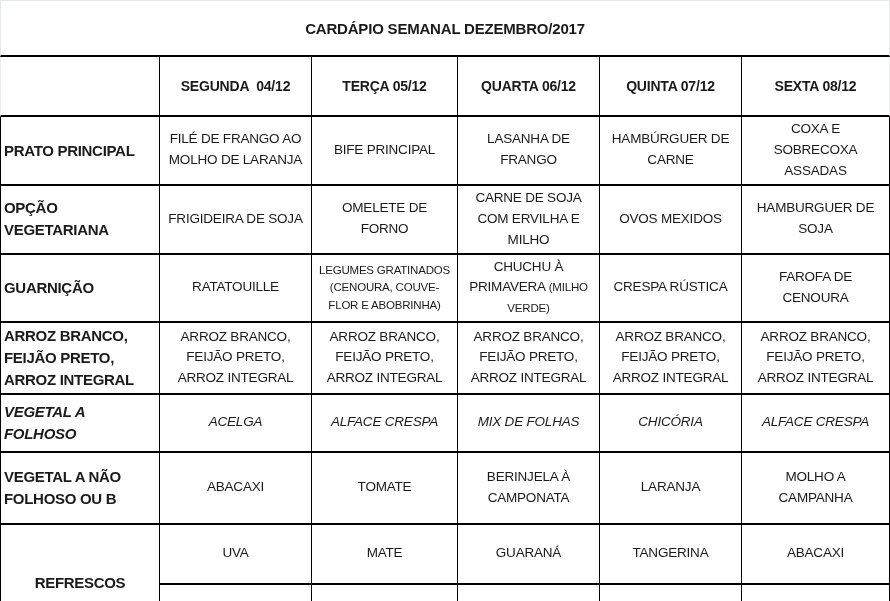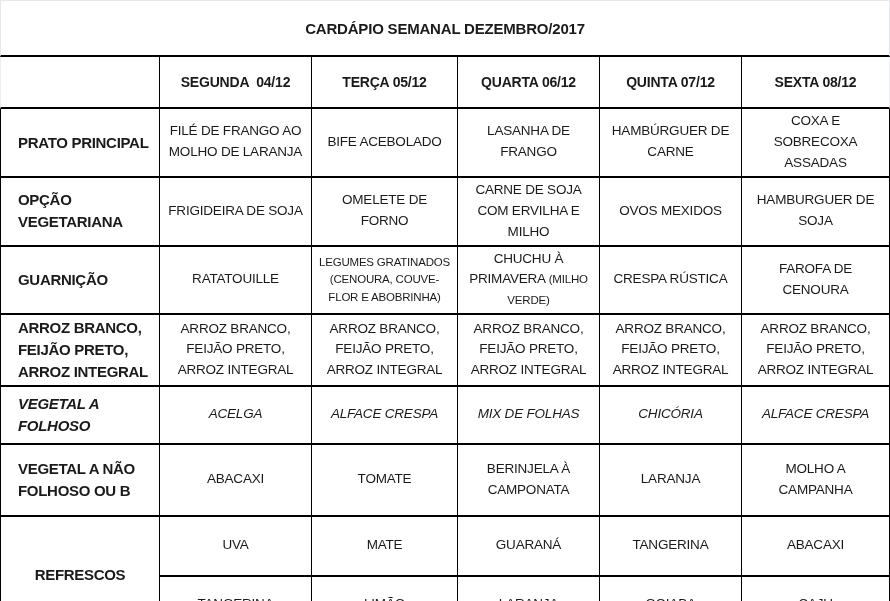--- a/index.html
+++ b/index.html
@@ -54,40 +54,40 @@
     border-right: 1px solid #eceef1;
   }
   
   td.label {
     border-left: 1px solid #000;
     font-weight: bold;
     font-size: 15px;
     letter-spacing: -0.3px;
     line-height: 1.45;
     text-align: left;
-    padding: 2px 4px 2px 17px;
+    padding: 2px 4px 2px 3px;
   }
   td.label.center {
     text-align: center;
     padding: 2px 4px;
   }
   td.cell {
     text-align: center;
     font-size: 13.5px;
     line-height: 1.55;
     letter-spacing: -0.2px;
     padding: 2px 6px;
   }
   td.cell .sm, td.cell.sm {
     font-size: 11.5px;
     line-height: 1.5;
   }
   
   tr.r-title  { height: 57px; border-radius: 15px; }
-  tr.r-head   { height: 52px; }
+  tr.r-head   { height: 60px; }
   tr.r-prato  { height: 58px; }
   tr.r-veg    { height: 58px; }
   tr.r-guar   { height: 56px; }
   tr.r-arroz  { height: 63px; }
   tr.r-folh   { height: 58px; font-style: italic; }
   tr.r-nfolh  { height: 72px; }
   tr.r-ref1   { height: 60px; }
   tr.r-ref2   { height: 58px; }
 </style>
 </head>
@@ -114,21 +114,21 @@
       <td class="head">SEGUNDA  04/12</td>
       <td class="head">TERÇA 05/12</td>
       <td class="head">QUARTA 06/12</td>
       <td class="head">QUINTA 07/12</td>
       <td class="head last">SEXTA 08/12</td>
     </tr>
 
     <tr class="r-prato">
       <td class="label">PRATO PRINCIPAL</td>
       <td class="cell">FILÉ DE FRANGO AO MOLHO DE LARANJA</td>
-      <td class="cell">BIFE ACEBOLADO</td>
+      <td class="cell">BIFE PRINCIPAL</td>
       <td class="cell">LASANHA DE FRANGO</td>
       <td class="cell">HAMBÚRGUER DE CARNE</td>
       <td class="cell">COXA E SOBRECOXA ASSADAS</td>
     </tr>
 
     <tr class="r-veg">
       <td class="label">OPÇÃO VEGETARIANA</td>
       <td class="cell">FRIGIDEIRA DE SOJA</td>
       <td class="cell">OMELETE DE FORNO</td>
       <td class="cell">CARNE DE SOJA COM ERVILHA E MILHO</td>

